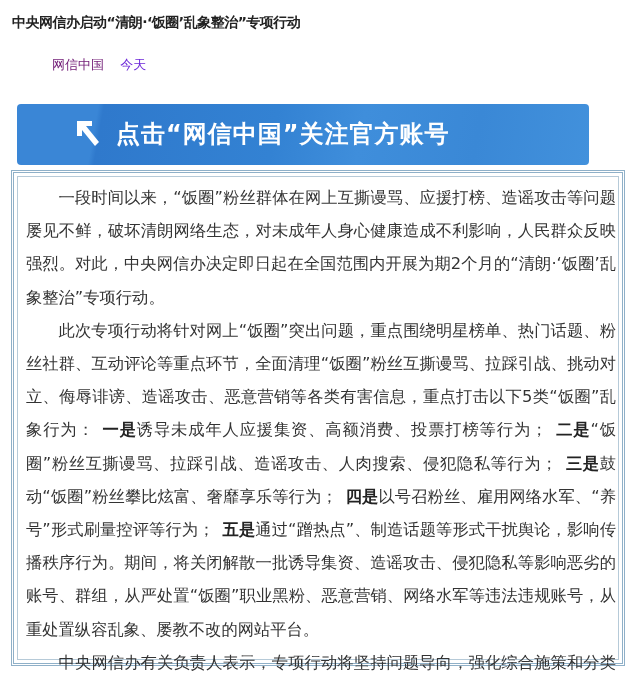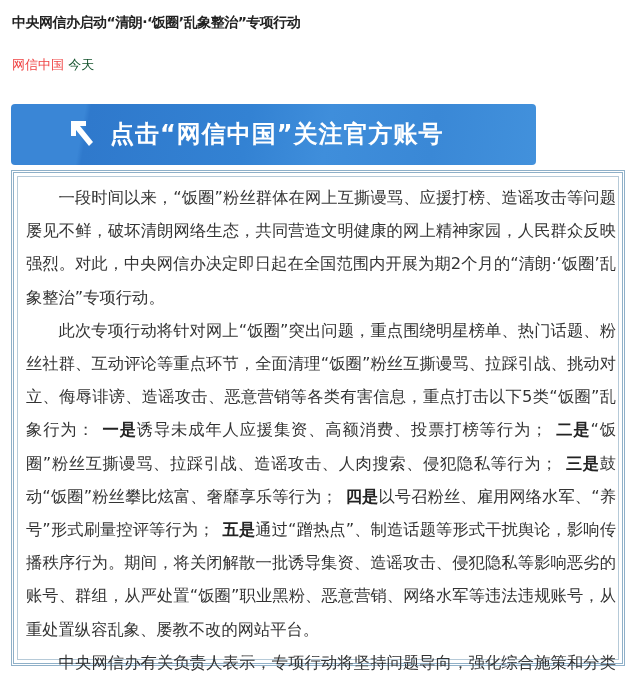--- a/index.html
+++ b/index.html
@@ -1,23 +1,23 @@
 <!DOCTYPE html>
 <html><head>
 <meta charset="utf-8">
 <style>
   html, body { margin: 0; padding: 0; background: #ffffff; }
   body { width: 640px; height: 679px; overflow: hidden; position: relative;
          font-family: "DejaVu Sans", "Liberation Sans", sans-serif; }
   .title { position: absolute; left: 12px; top: 14px; font-size: 14px; font-weight: bold;
            color: #222222; letter-spacing: -0.5px; white-space: nowrap; }
   .meta { position: absolute; left: 12px; top: 56px; font-size: 13px; white-space: nowrap; }
-  .meta .source { color: #ef4444; }
-  .meta .time { color: #14532d; }
-  .banner { position: absolute; left: 11px; top: 104px; width: 525px; height: 61px;
+  .meta .source { color: #701a75; margin-left: 40px; }
+  .meta .time { color: #6d28d9; margin-left: 12px; }
+  .banner { position: absolute; left: 17px; top: 104px; width: 572px; height: 61px;
             border-radius: 4px; overflow: hidden;
             background: linear-gradient(100deg, #3a86d6 0%, #3a86d6 14%, #2f79cc 15%, #3382d3 45%, #3f8edb 60%, #3a88d6 80%, #4291dc 100%);
             cursor: pointer; }
   .banner .arrow { position: absolute; left: 58px; top: 14px; width: 26px; height: 30px; }
   .banner .label { position: absolute; left: 99px; top: 14px; color: #ffffff; font-size: 24px;
                    font-weight: bold; letter-spacing: 1px; white-space: nowrap; }
   .box { position: absolute; left: 11px; top: 170px; width: 614px; height: 496px;
          border: 3px double #8fb0c8; box-sizing: border-box; background: #ffffff; }
   .box-inner { position: absolute; left: 3px; top: 3px; right: 3px; bottom: 3px;
                border: 1px solid #b6cad8; }
@@ -41,16 +41,16 @@
     <polygon points="2,3 17,3 17,8 11,8 24,24 20,28 7,12 7,18 2,18" fill="#ffffff"></polygon>
   </svg>
   <span class="label">点击“网信中国”关注官方账号</span>
 </div>
 
 <div class="box">
   <div class="box-inner"></div>
 </div>
 
 <div class="content">
-  <p>一段时间以来，“饭圈”粉丝群体在网上互撕谩骂、应援打榜、造谣攻击等问题屡见不鲜，破坏清朗网络生态，共同营造文明健康的网上精神家园，人民群众反映强烈。对此，中央网信办决定即日起在全国范围内开展为期2个月的“清朗·‘饭圈’乱象整治”专项行动。</p>
+  <p>一段时间以来，“饭圈”粉丝群体在网上互撕谩骂、应援打榜、造谣攻击等问题屡见不鲜，破坏清朗网络生态，对未成年人身心健康造成不利影响，人民群众反映强烈。对此，中央网信办决定即日起在全国范围内开展为期2个月的“清朗·‘饭圈’乱象整治”专项行动。</p>
   <p><span>此次专项行动将针对网上“饭圈”突出问题，重点围绕明星榜单、热门话题、粉丝社群、互动评论等重点环节，全面清理“饭圈”粉丝互撕谩骂、拉踩引战、挑动对立、侮辱诽谤、造谣攻击、恶意营销等各类有害信息，重点打击以下5类“饭圈”乱象行为：</span><b>一是</b><span>诱导未成年人应援集资、高额消费、投票打榜等行为；</span><b>二是</b><span>“饭圈”粉丝互撕谩骂、拉踩引战、造谣攻击、人肉搜索、侵犯隐私等行为；</span><b>三是</b><span>鼓动“饭圈”粉丝攀比炫富、奢靡享乐等行为；</span><b>四是</b><span>以号召粉丝、雇用网络水军、“养号”形式刷量控评等行为；</span><b>五是</b><span>通过“蹭热点”、制造话题等形式干扰舆论，影响传播秩序行为。期间，将关闭解散一批诱导集资、造谣攻击、侵犯隐私等影响恶劣的账号、群组，从严处置“饭圈”职业黑粉、恶意营销、网络水军等违法违规账号，从重处置纵容乱象、屡教不改的网站平台。</span></p>
   <p>中央网信办有关负责人表示，专项行动将坚持问题导向，强化综合施策和分类管理，督促网站平台切实履行主体责任，进一步完善社区规则和用户公约，着力规范“饭圈”各参与主体的网上行为，合理优化“饭圈”粉丝活跃产品的相关功能，强化明星经纪公司、粉丝团规范管理，在引导青少年理性追星上协同发力，探索形成规范“饭圈”管理的长效工作机制，推动“饭圈”文化实现良性发展，共同营造文明健康的网上精神家园。</p>
 </div>
 
 </body></html>

